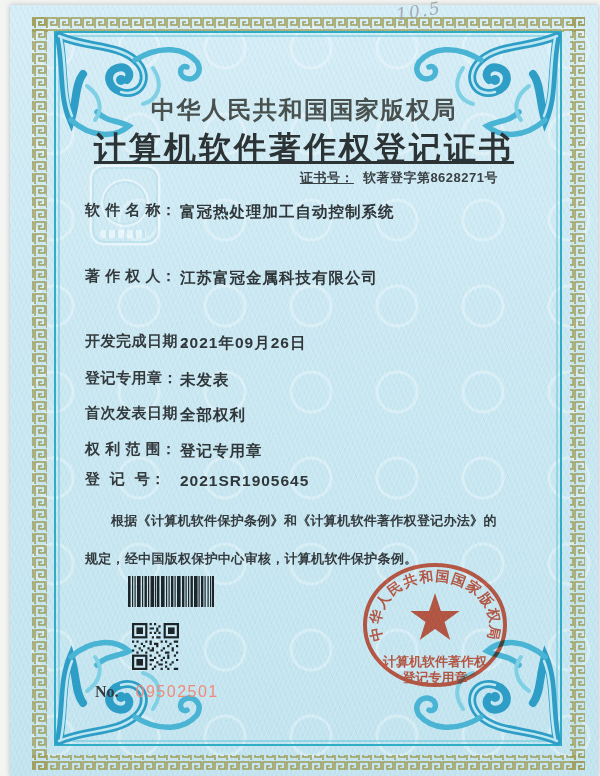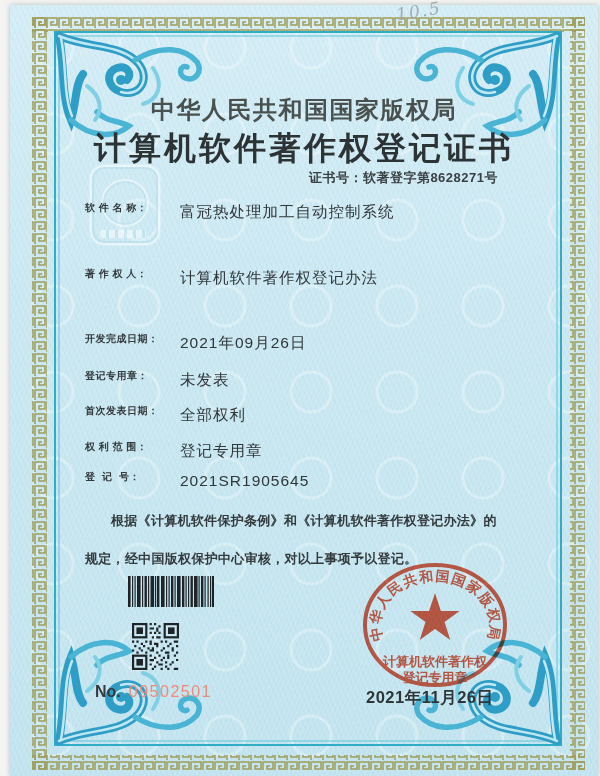--- a/index.html
+++ b/index.html
@@ -40,48 +40,48 @@
     font-size:17px;transform:rotate(-9deg);letter-spacing:2px;opacity:.85;
   }
   .authority{
     position:absolute;left:0;top:89px;width:100%;text-align:center;z-index:2;
     font-family:"Liberation Serif","DejaVu Serif",serif;font-weight:bold;
     font-size:24px;letter-spacing:1.5px;color:#49514f;
   }
   .cert-title{
     position:absolute;left:0;top:122px;width:100%;text-align:center;z-index:2;
     font-family:"Liberation Serif","DejaVu Serif",serif;font-weight:bold;
-    font-size:32px;letter-spacing:3px;color:#2c3335;
+    font-size:32px;letter-spacing:3px;color:#2c3335;text-decoration:underline;
   }
   .certno{
     position:absolute;right:100px;top:164px;z-index:2;
     font-size:13px;font-weight:bold;color:#3a4144;letter-spacing:.5px;
   }
-  .certno .lab{}
+  .certno .lab{margin-right:9px;text-decoration:underline;}
   .fields{position:absolute;left:0;top:0;width:100%;z-index:2;}
   .row{position:absolute;left:75px;}
   .row .lab{
     position:absolute;left:0;top:0;width:120px;white-space:pre;
-    font-size:10px;font-weight:bold;color:#333a3d;letter-spacing:.5px;
+    font-size:15px;font-weight:bold;color:#333a3d;letter-spacing:.5px;
   }
   .row .val{
     position:absolute;left:95px;top:0;width:380px;
-    font-size:15.5px;font-weight:normal;color:#30373a;letter-spacing:1px;line-height:22px;
+    font-size:15.5px;font-weight:bold;color:#30373a;letter-spacing:1px;line-height:22px;
   }
   .statement{
     position:absolute;left:75px;top:497px;width:437px;z-index:2;
     font-size:13px;font-weight:bold;color:#333a3d;line-height:38px;letter-spacing:.3px;
   }
   .statement .l1{text-indent:2em;}
   .barcode{position:absolute;left:118px;top:571px;z-index:2;}
   .qrcode{position:absolute;left:122px;top:618px;z-index:2;}
   .serial{
     position:absolute;left:85px;top:678px;z-index:2;font-size:16px;
   }
-  .serial .no{font-family:Liberation Sans, sans-serif;font-weight:bold;color:#333a3d;margin-right:8px;}
+  .serial .no{font-family:Liberation Serif, serif;font-weight:bold;color:#333a3d;margin-right:17px;}
   .serial .num{color:#f08a79;font-weight:normal;letter-spacing:1.5px;}
   .seal{position:absolute;left:340px;top:542px;z-index:2;mix-blend-mode:multiply;opacity:.93;}
   .issue-date{
     position:absolute;left:356px;top:682px;z-index:3;
     font-size:16.5px;font-weight:bold;color:#2e3639;letter-spacing:.5px;
   }
 </style>
 </head>
 <body>
 
@@ -135,21 +135,21 @@
 
   <div class="fields">
     <div class="row" style="top:196px">
       <div class="lab">软 件 名 称：</div>
       <div class="val">
         <div>富冠热处理加工自动控制系统</div>
       </div>
     </div>
     <div class="row" style="top:262px">
       <div class="lab">著 作 权 人：</div>
-      <div class="val">计算机软件著作权登记办法</div>
+      <div class="val">江苏富冠金属科技有限公司</div>
     </div>
     <div class="row" style="top:327px">
       <div class="lab">开发完成日期：</div>
       <div class="val">2021年09月26日</div>
     </div>
     <div class="row" style="top:364px">
       <div class="lab">登记专用章：</div>
       <div class="val">未发表</div>
     </div>
     <div class="row" style="top:399px">
@@ -161,21 +161,21 @@
       <div class="val">登记专用章</div>
     </div>
     <div class="row" style="top:465px">
       <div class="lab">登  记  号：</div>
       <div class="val">2021SR1905645</div>
     </div>
   </div>
 
   <div class="statement">
     <div class="l1">根据《计算机软件保护条例》和《计算机软件著作权登记办法》的</div>
-    <div class="l2">规定，经中国版权保护中心审核，对以上事项予以登记。</div>
+    <div class="l2">规定，经中国版权保护中心审核，计算机软件保护条例。</div>
   </div>
 
   <svg class="barcode" width="86" height="31" viewBox="0 0 86 31">
     <g fill="#1d2528">
       <rect x="0" width="2.6" height="31"></rect>
         <rect x="4" width="1.2" height="31"></rect>
         <rect x="6.5" width="1.2" height="31"></rect>
       <rect x="9" width="3.6" height="31"></rect>
         <rect x="14" width="1.2" height="31"></rect>
         <rect x="16.5" width="2.4" height="31"></rect>
@@ -232,15 +232,14 @@
     <ellipse cx="85" cy="78" rx="70" ry="60" fill="none" stroke="#e4533a" stroke-width="4"></ellipse>
     <path id="sealArc" d="M 33.3,93 A 55,44 0 1 1 136.7,93" fill="none" stroke="none"></path>
     <text font-size="14" font-weight="bold" fill="#e4533a" letter-spacing="1.5" font-family="Liberation Sans, DejaVu Sans, sans-serif">
       <textPath href="#sealArc" startOffset="50%" text-anchor="middle">中华人民共和国国家版权局</textPath>
     </text>
     <polygon fill="#e4533a" points="85,46 90.9,63.9 109.7,64 94.5,75.1 100.3,93 85,82 69.7,93 75.5,75.1 60.3,64 79.1,63.9"></polygon>
     <text x="85" y="119" text-anchor="middle" font-size="13" font-weight="bold" fill="#e4533a" font-family="Liberation Sans, DejaVu Sans, sans-serif">计算机软件著作权</text>
     <text x="85" y="135" text-anchor="middle" font-size="13" font-weight="bold" fill="#e4533a" font-family="Liberation Sans, DejaVu Sans, sans-serif">登记专用章</text>
   </svg>
 
-  <div class="issue-date">2021年11月26日</div>
 
 </div>
 
 </body></html>

